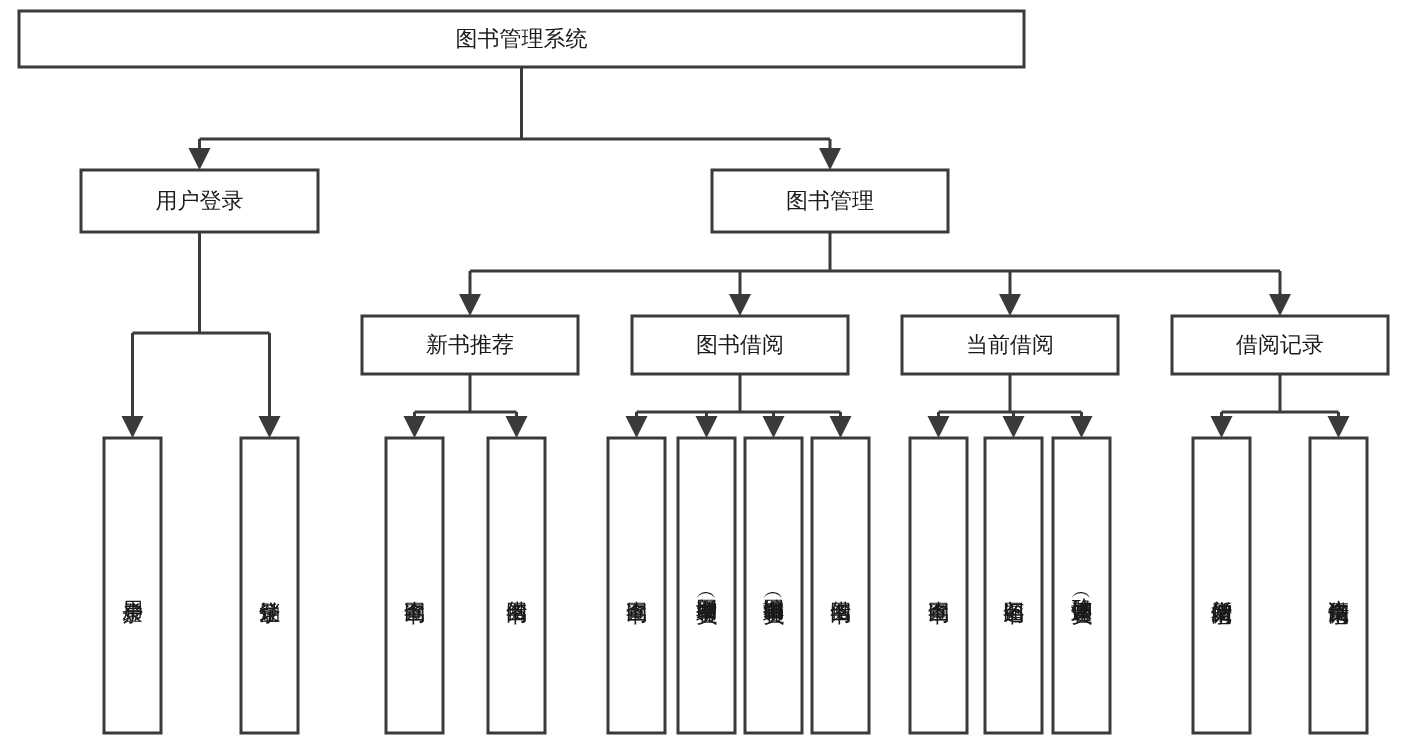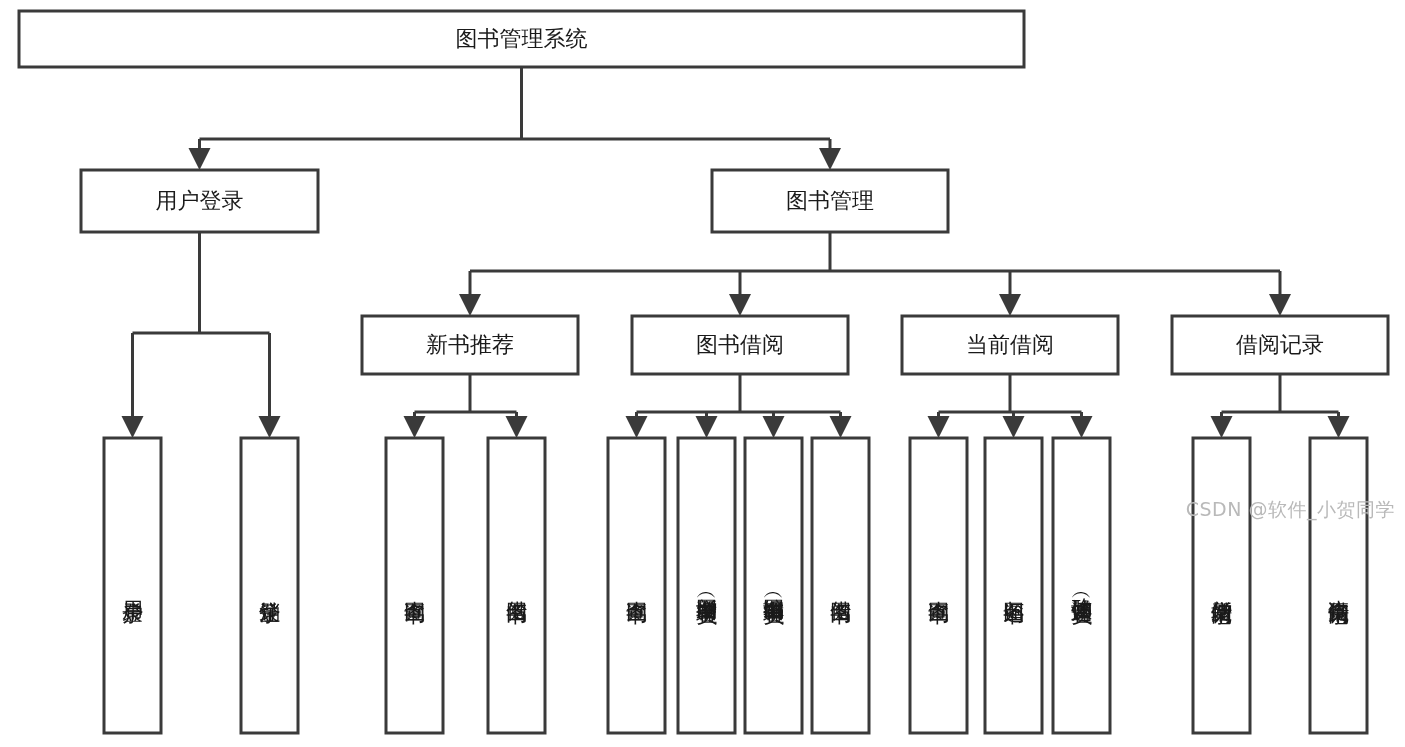--- a/index.html
+++ b/index.html
@@ -216,15 +216,14 @@
       <div class="leaf-label" style="left: 678px; top: 438px; width: 57px; height: 295px;">新增图书（管理员）</div>
       <div class="leaf-label" style="left: 745px; top: 438px; width: 57px; height: 295px;">编辑图书（管理员）</div>
       <div class="leaf-label" style="left: 812px; top: 438px; width: 57px; height: 295px;">借阅图书</div>
       <div class="leaf-label" style="left: 910px; top: 438px; width: 57px; height: 295px;">查询图书</div>
       <div class="leaf-label" style="left: 985px; top: 438px; width: 57px; height: 295px;">归还图书</div>
       <div class="leaf-label" style="left: 1053px; top: 438px; width: 57px; height: 295px;">确认归还（管理员）</div>
       <div class="leaf-label" style="left: 1193px; top: 438px; width: 57px; height: 295px;">新增借阅记录</div>
       <div class="leaf-label" style="left: 1310px; top: 438px; width: 57px; height: 295px;">查询借阅记录</div>
     </div>
 
-  <div class="watermark">CSDN @软件_小贺同学</div>
 
 </div>
 
 </body></html>

